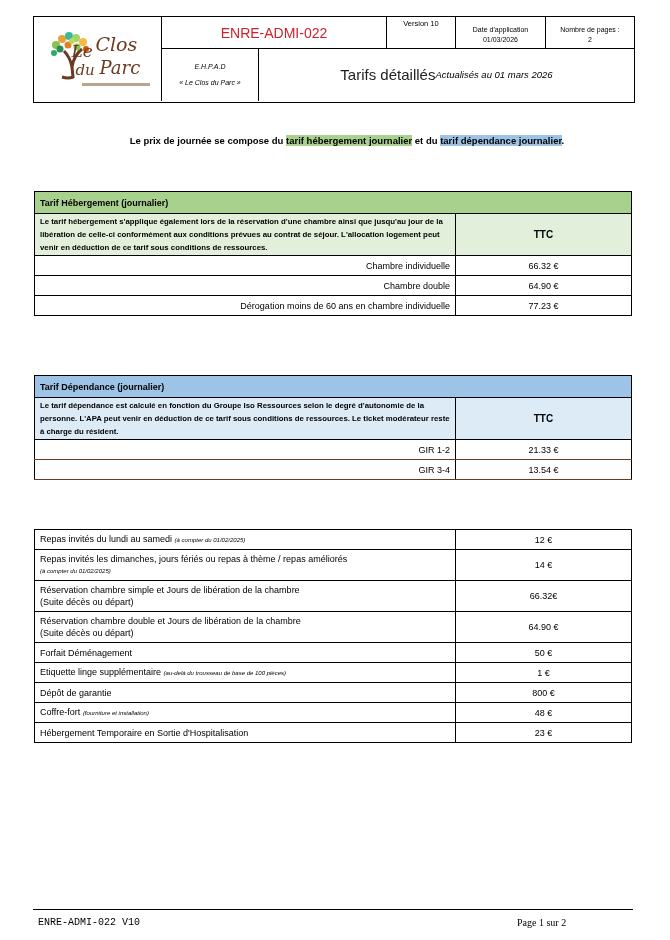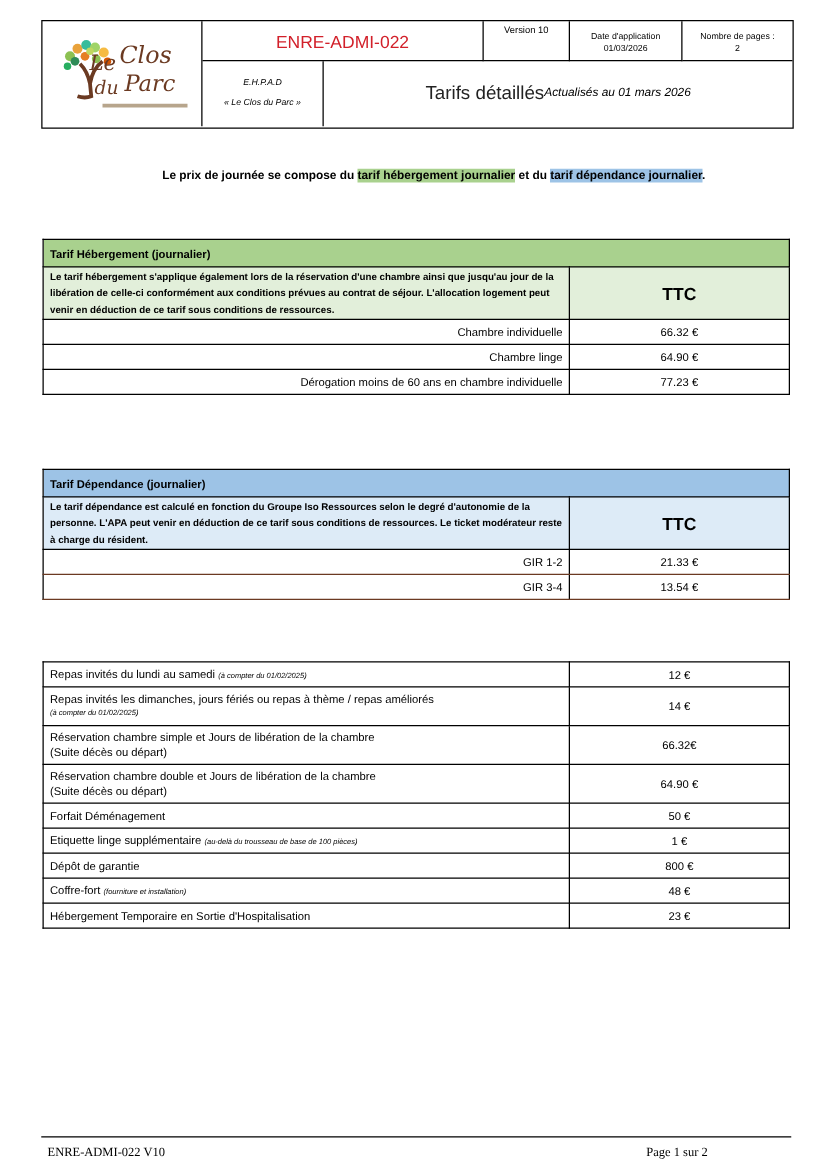--- a/index.html
+++ b/index.html
@@ -32,21 +32,21 @@
   
   .intro { position: absolute; left: 0; width: 670px; top: 135px; text-align: center; font-size: 9.5px; font-weight: bold; padding-left: 24px; }
   .hl-green { background: #a9d18e; }
   .hl-blue { background: #9dc3e6; }
 
   
   .tbl { position: absolute; left: 34px; width: 598px; border-collapse: collapse; font-size: 9px; }
   .tbl td { border: 1px solid #000; padding: 0 5px; }
   .tbl .head td { font-weight: bold; height: 22px; font-size: 9px; }
   .tbl .desc td.d { font-size: 7.8px; font-weight: bold; line-height: 13px; padding: 1px 5px; }
-  .tbl .desc td.ttc { text-align: center; font-weight: bold; font-size: 14px; width: 176px; }
+  .tbl .desc td.ttc { text-align: center; font-weight: bold; font-size: 10px; width: 176px; }
   .tbl .row td { height: 20px; }
   .tbl .row td.lbl { text-align: right; font-size: 9px; }
   .tbl .row td.val { text-align: center; width: 176px; font-size: 9px; }
 
   .t1 { top: 191px; }
   .t1 .head td { background: #a9d18e; }
   .t1 .desc td { background: #e2efda; }
 
   .t2 { top: 375px; }
   .t2 .head td { background: #9dc3e6; }
@@ -57,21 +57,21 @@
   .t3 { top: 529px; }
   .t3 .head td { background: #ffd966; height: 23px; }
   .t3 .desc td { background: #ffe699; }
   .t3 .row td.lbl { text-align: left; font-size: 9px; line-height: 12px; }
   .t3 .row td { height: 20px; }
   .t3 .row.tall td { height: 31px; }
   .note { font-size: 6px; font-style: italic; }
 
   
   .footer-line { position: absolute; left: 33px; top: 909px; width: 600px; height: 1px; background: #000; }
-  .footer-left { position: absolute; left: 38px; top: 917px; font-family: Liberation Serif, serif; font-size: 10px; }
+  .footer-left { position: absolute; left: 38px; top: 917px; font-family: Liberation Mono, monospace; font-size: 10px; }
   .footer-right { position: absolute; left: 517px; top: 917px; font-family: "Liberation Serif", serif; font-size: 10px; }
 </style>
 </head>
 <body>
 
 <div class="hdr">
   <div class="cell logo-cell">
     <div class="logo">
       <svg width="112" height="64" viewBox="0 0 112 64">
         <path d="M30 40 Q28 30 22 24 M30 40 Q32 28 40 22 M30 40 L31 50 Q26 52 20 50" stroke="#6b3a22" stroke-width="3" fill="none"></path>
@@ -125,21 +125,21 @@
   </tr>
   <tr class="desc">
     <td class="d">Le tarif hébergement s'applique également lors de la réservation d'une chambre ainsi que jusqu'au jour de la libération de celle-ci conformément aux conditions prévues au contrat de séjour. L'allocation logement peut venir en déduction de ce tarif sous conditions de ressources.</td>
     <td class="ttc">TTC</td>
   </tr>
   <tr class="row">
     <td class="lbl">Chambre individuelle</td>
     <td class="val">66.32 €</td>
   </tr>
   <tr class="row">
-    <td class="lbl">Chambre linge</td>
+    <td class="lbl">Chambre double</td>
     <td class="val">64.90 €</td>
   </tr>
   <tr class="row">
     <td class="lbl">Dérogation moins de 60 ans en chambre individuelle</td>
     <td class="val">77.23 €</td>
   </tr>
 </tbody>
   </table>
 
 <table class="tbl t2">

